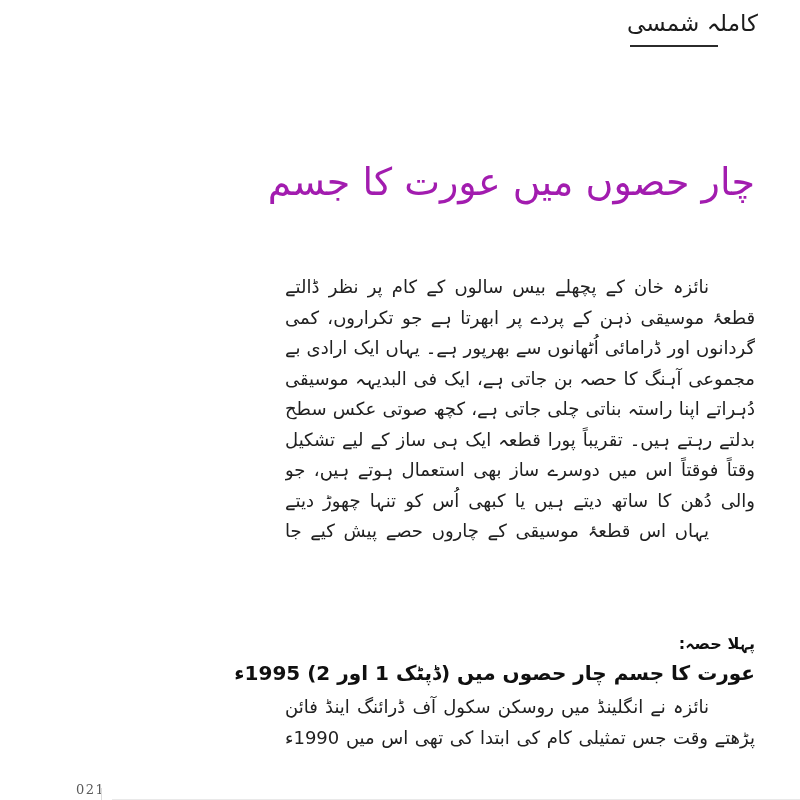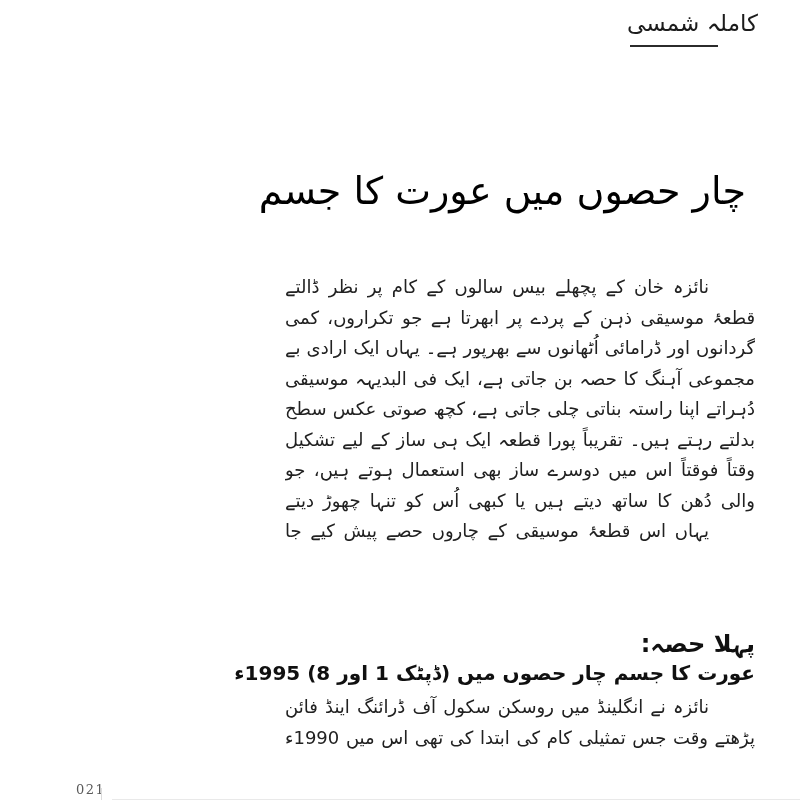--- a/index.html
+++ b/index.html
@@ -18,23 +18,23 @@
     color:#1c1c1c;
     white-space:nowrap;
   }
   .author-rule{
     position:absolute;top:45px;right:82px;
     width:88px;height:2px;background:#2b2b2b;
   }
   
   .title{
     position:absolute;top:156px;right:45px;
-    margin:9px;font-weight:normal;
+    margin:0;font-weight:normal;
     font-size:38px;line-height:52px;
-    color:#000000;
+    color:#a21caf;
     white-space:nowrap;
   }
   
   .para{
     position:absolute;right:45px;width:470px;
     color:#212121;
     font-size:18px;
   }
   .p1{top:272px;}
   .p2{top:692px;}
@@ -43,21 +43,21 @@
     overflow:hidden;
     text-align:justify;
     text-align-last:justify;
     -moz-text-align-last:justify;
   }
   .line.indent{padding-right:46px;}
   .line.lastline{text-align-last:right;-moz-text-align-last:right;}
   
   .sec-label{
     position:absolute;top:630px;right:45px;
-    font-size:24px;line-height:28px;font-weight:bold;
+    font-size:16px;line-height:28px;font-weight:bold;
     color:#101010;white-space:nowrap;
   }
   .sec-heading{
     position:absolute;top:659px;right:45px;
     font-size:20px;line-height:28px;font-weight:bold;
     color:#101010;white-space:nowrap;
   }
   
   .pagenum{
     position:absolute;left:76px;top:782px;
@@ -94,21 +94,21 @@
     <div class="line">مجموعی آہنگ کا حصہ بن جاتی ہے، ایک فی البدیہہ موسیقی کچھ موتف کو دُہراتے</div>
     <div class="line">دُہراتے اپنا راستہ بناتی چلی جاتی ہے، کچھ صوتی عکس سطح پر آتے رہتے اور تال کو</div>
     <div class="line">بدلتے رہتے ہیں۔ تقریباً پورا قطعہ ایک ہی ساز کے لیے تشکیل دیا گیا ہے، لیکن</div>
     <div class="line">وقتاً فوقتاً اس میں دوسرے ساز بھی استعمال ہوتے ہیں، جو کبھی مرکزی مسحور کرنے</div>
     <div class="line">والی دُھن کا ساتھ دیتے ہیں یا کبھی اُس کو تنہا چھوڑ دیتے ہیں۔ اس قطعہ کو اگر کوئی</div>
     <div class="line indent lastline">یہاں اس قطعۂ موسیقی کے چاروں حصے پیش کیے جا رہے ہیں۔</div>
   </div>
 
   <div class="sec-label">پہلا حصہ:</div>
 
-  <div class="sec-heading">عورت کا جسم چار حصوں میں (ڈپٹک 1 اور 8) 1995ء</div>
+  <div class="sec-heading">عورت کا جسم چار حصوں میں (ڈپٹک 1 اور 2) 1995ء</div>
 
   <div class="para p2">
     <div class="line indent">نائزہ نے انگلینڈ میں روسکن سکول آف ڈرائنگ اینڈ فائن آرٹس میں</div>
     <div class="line">پڑھتے وقت جس تمثیلی کام کی ابتدا کی تھی اس میں 1990ء کے عشرے کے اوائل</div>
   </div>
 
   <div class="pagenum">021</div>
 
   <div class="artifact"></div>
 

